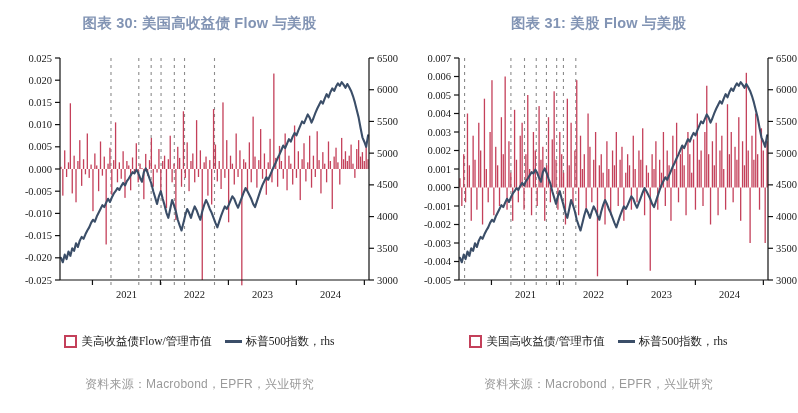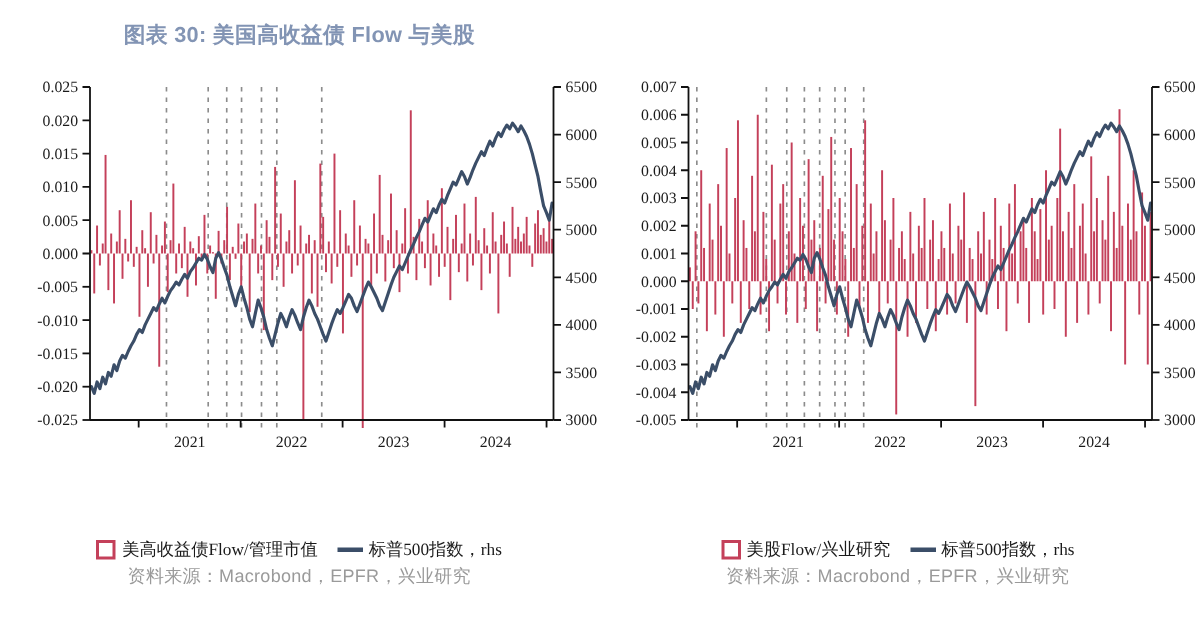--- a/index.html
+++ b/index.html
@@ -27,21 +27,21 @@
   .chart-svg{display:block;}
 
   .legend{
     position:absolute;left:0;right:0;top:334px;
     display:flex;align-items:center;justify-content:center;
     gap:13px;
     font-family:"Liberation Serif", serif;
     font-size:11.5px;
     color:#222;
   }
-  .legend-item{display:flex;align-items:center;gap:4px;white-space:nowrap;margin-top:25px;}
+  .legend-item{display:flex;align-items:center;gap:4px;white-space:nowrap;}
   .sw-box{
     width:9px;height:9px;
     border:2px solid #c4405a;
     background:#ffffff;
     display:inline-block;
   }
   .sw-line{
     width:17px;height:3.5px;
     background:#3b4e68;
     display:inline-block;
@@ -304,20 +304,21 @@
       </div>
       <div class="legend-item">
         <span class="sw-line"></span>
         <span class="legend-label">标普500指数，rhs</span>
       </div>
     </div>
     <div class="source">资料来源：Macrobond，EPFR，兴业研究</div>
   </div>
 
   <div class="panel right">
+    <div class="fig-title">图表 31: 美股 Flow 与美股</div>
     <div class="chart-wrap">
       <svg class="chart-svg" id="svg-1" width="399" height="268">
           <rect x="46" y="8" width="309" height="222" fill="#ffffff"></rect>
           <line x1="51.562" y1="8" x2="51.562" y2="238" stroke="#8c8c8c" stroke-width="1.1" stroke-dasharray="3,4"></line>
           <line x1="97.912" y1="8" x2="97.912" y2="238" stroke="#8c8c8c" stroke-width="1.1" stroke-dasharray="3,4"></line>
           <line x1="111.508" y1="8" x2="111.508" y2="238" stroke="#8c8c8c" stroke-width="1.1" stroke-dasharray="3,4"></line>
           <line x1="123.25" y1="8" x2="123.25" y2="238" stroke="#8c8c8c" stroke-width="1.1" stroke-dasharray="3,4"></line>
           <line x1="133.447" y1="8" x2="133.447" y2="238" stroke="#8c8c8c" stroke-width="1.1" stroke-dasharray="3,4"></line>
           <line x1="143.644" y1="8" x2="143.644" y2="238" stroke="#8c8c8c" stroke-width="1.1" stroke-dasharray="3,4"></line>
           <line x1="150.442" y1="8" x2="150.442" y2="238" stroke="#8c8c8c" stroke-width="1.1" stroke-dasharray="3,4"></line>
@@ -539,21 +540,21 @@
           <line x1="350.365" y1="230" x2="350.365" y2="235" stroke="#111" stroke-width="1.2"></line>
           <text x="112.435" y="248" text-anchor="middle" class="axis-text">2021</text>
           <text x="180.415" y="248" text-anchor="middle" class="axis-text">2022</text>
           <text x="248.395" y="248" text-anchor="middle" class="axis-text">2023</text>
           <text x="316.375" y="248" text-anchor="middle" class="axis-text">2024</text>
         </svg>
     </div>
     <div class="legend">
       <div class="legend-item">
         <span class="sw-box"></span>
-        <span class="legend-label">美股Flow/兴业研究</span>
+        <span class="legend-label">美国高收益债/管理市值</span>
       </div>
       <div class="legend-item">
         <span class="sw-line"></span>
         <span class="legend-label">标普500指数，rhs</span>
       </div>
     </div>
     <div class="source">资料来源：Macrobond，EPFR，兴业研究</div>
   </div>
 
 </div>

